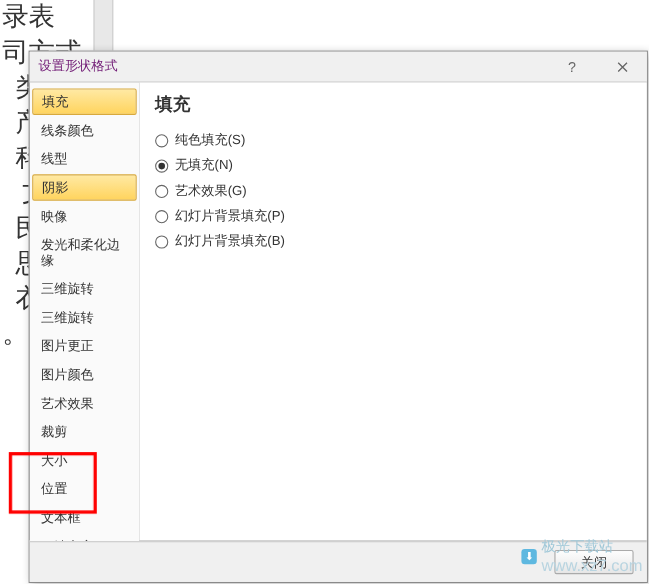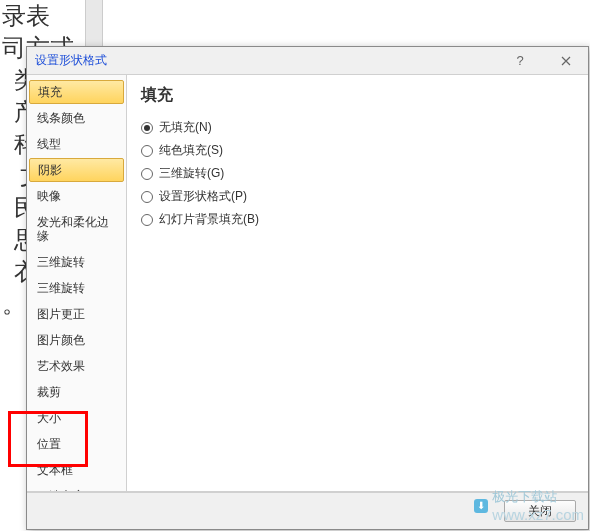--- a/index.html
+++ b/index.html
@@ -48,21 +48,21 @@
     .title-bar {
       height: 28px;
       display: flex;
       align-items: center;
       padding: 0 8px;
       border-bottom: 1px solid #d0d0d0;
       background: #f0f0f0;
     }
     .title-bar-text {
       flex: 1;
-      color: #1d4ed8;
+      color: #701a75;
       font-size: 12px;
     }
     .title-bar-controls {
       display: flex;
       gap: 18px;
     }
     .title-bar-btn {
       width: 28px;
       height: 20px;
       display: flex;
@@ -243,34 +243,34 @@
         <div class="sidebar-item">裁剪</div>
         <div class="sidebar-item">大小</div>
         <div class="sidebar-item">位置</div>
         <div class="sidebar-item">文本框</div>
         <div class="sidebar-item">可选文字</div>
       </div>
     <div class="content-pane">
       <div class="content-heading">填充</div>
       <div id="radio-list">
           <div class="radio-row">
+            <span class="radio-circle"></span>
+            <span class="radio-label">纯色填充(S)</span>
+          </div>
+          <div class="radio-row">
             <span class="radio-circle checked"></span>
             <span class="radio-label">无填充(N)</span>
           </div>
           <div class="radio-row">
             <span class="radio-circle"></span>
-            <span class="radio-label">纯色填充(S)</span>
-          </div>
-          <div class="radio-row">
-            <span class="radio-circle"></span>
-            <span class="radio-label">三维旋转(G)</span>
-          </div>
-          <div class="radio-row">
-            <span class="radio-circle"></span>
-            <span class="radio-label">设置形状格式(P)</span>
+            <span class="radio-label">艺术效果(G)</span>
+          </div>
+          <div class="radio-row">
+            <span class="radio-circle"></span>
+            <span class="radio-label">幻灯片背景填充(P)</span>
           </div>
           <div class="radio-row">
             <span class="radio-circle"></span>
             <span class="radio-label">幻灯片背景填充(B)</span>
           </div>
         </div>
     </div>
   </div>
 
   <div class="dialog-footer">

